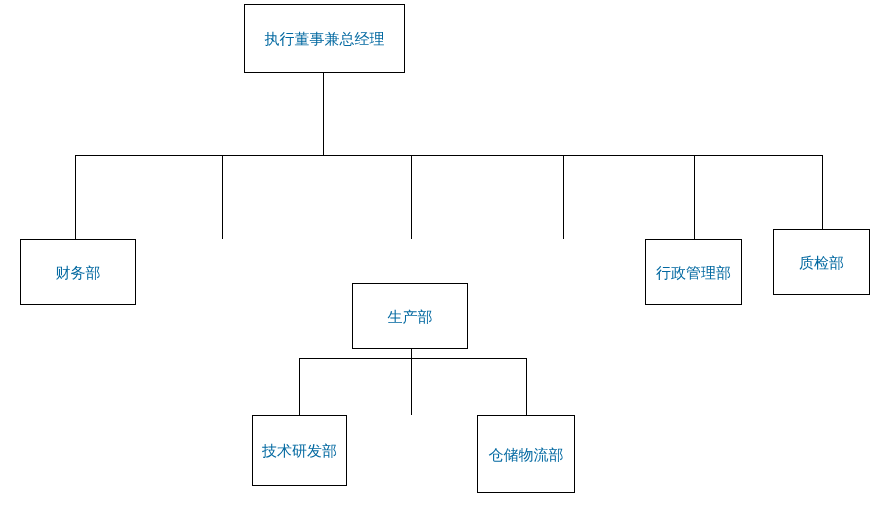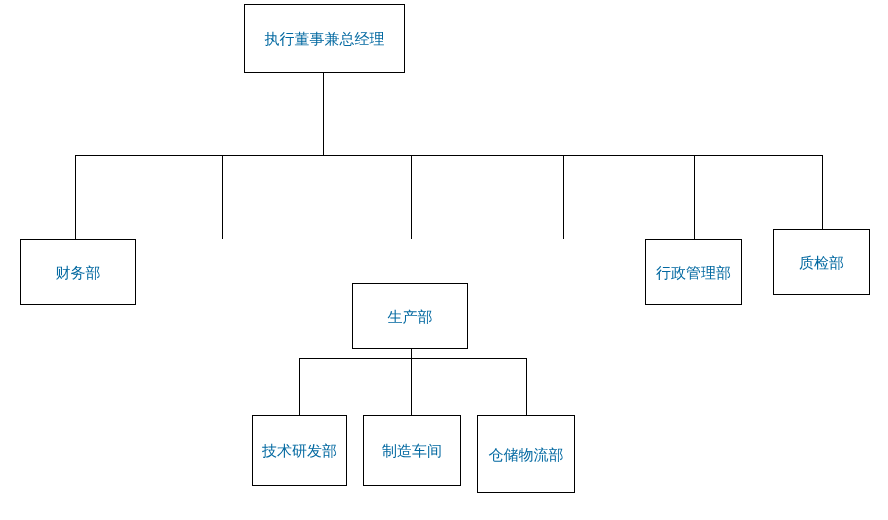--- a/index.html
+++ b/index.html
@@ -83,16 +83,15 @@
   <div class="line v c-d-rnd"></div>
   <div class="line v c-d-wks"></div>
   <div class="line v c-d-log"></div>
 
   <div class="node n-root">执行董事兼总经理</div>
   <div class="node n-fin">财务部</div>
   <div class="node n-pro">生产部</div>
   <div class="node n-adm">行政管理部</div>
   <div class="node n-qc">质检部</div>
   <div class="node n-rnd">技术研发部</div>
-  <div class="node n-wks">制造车间</div>
   <div class="node n-log">仓储物流部</div>
 
 </div>
 
 </body></html>

